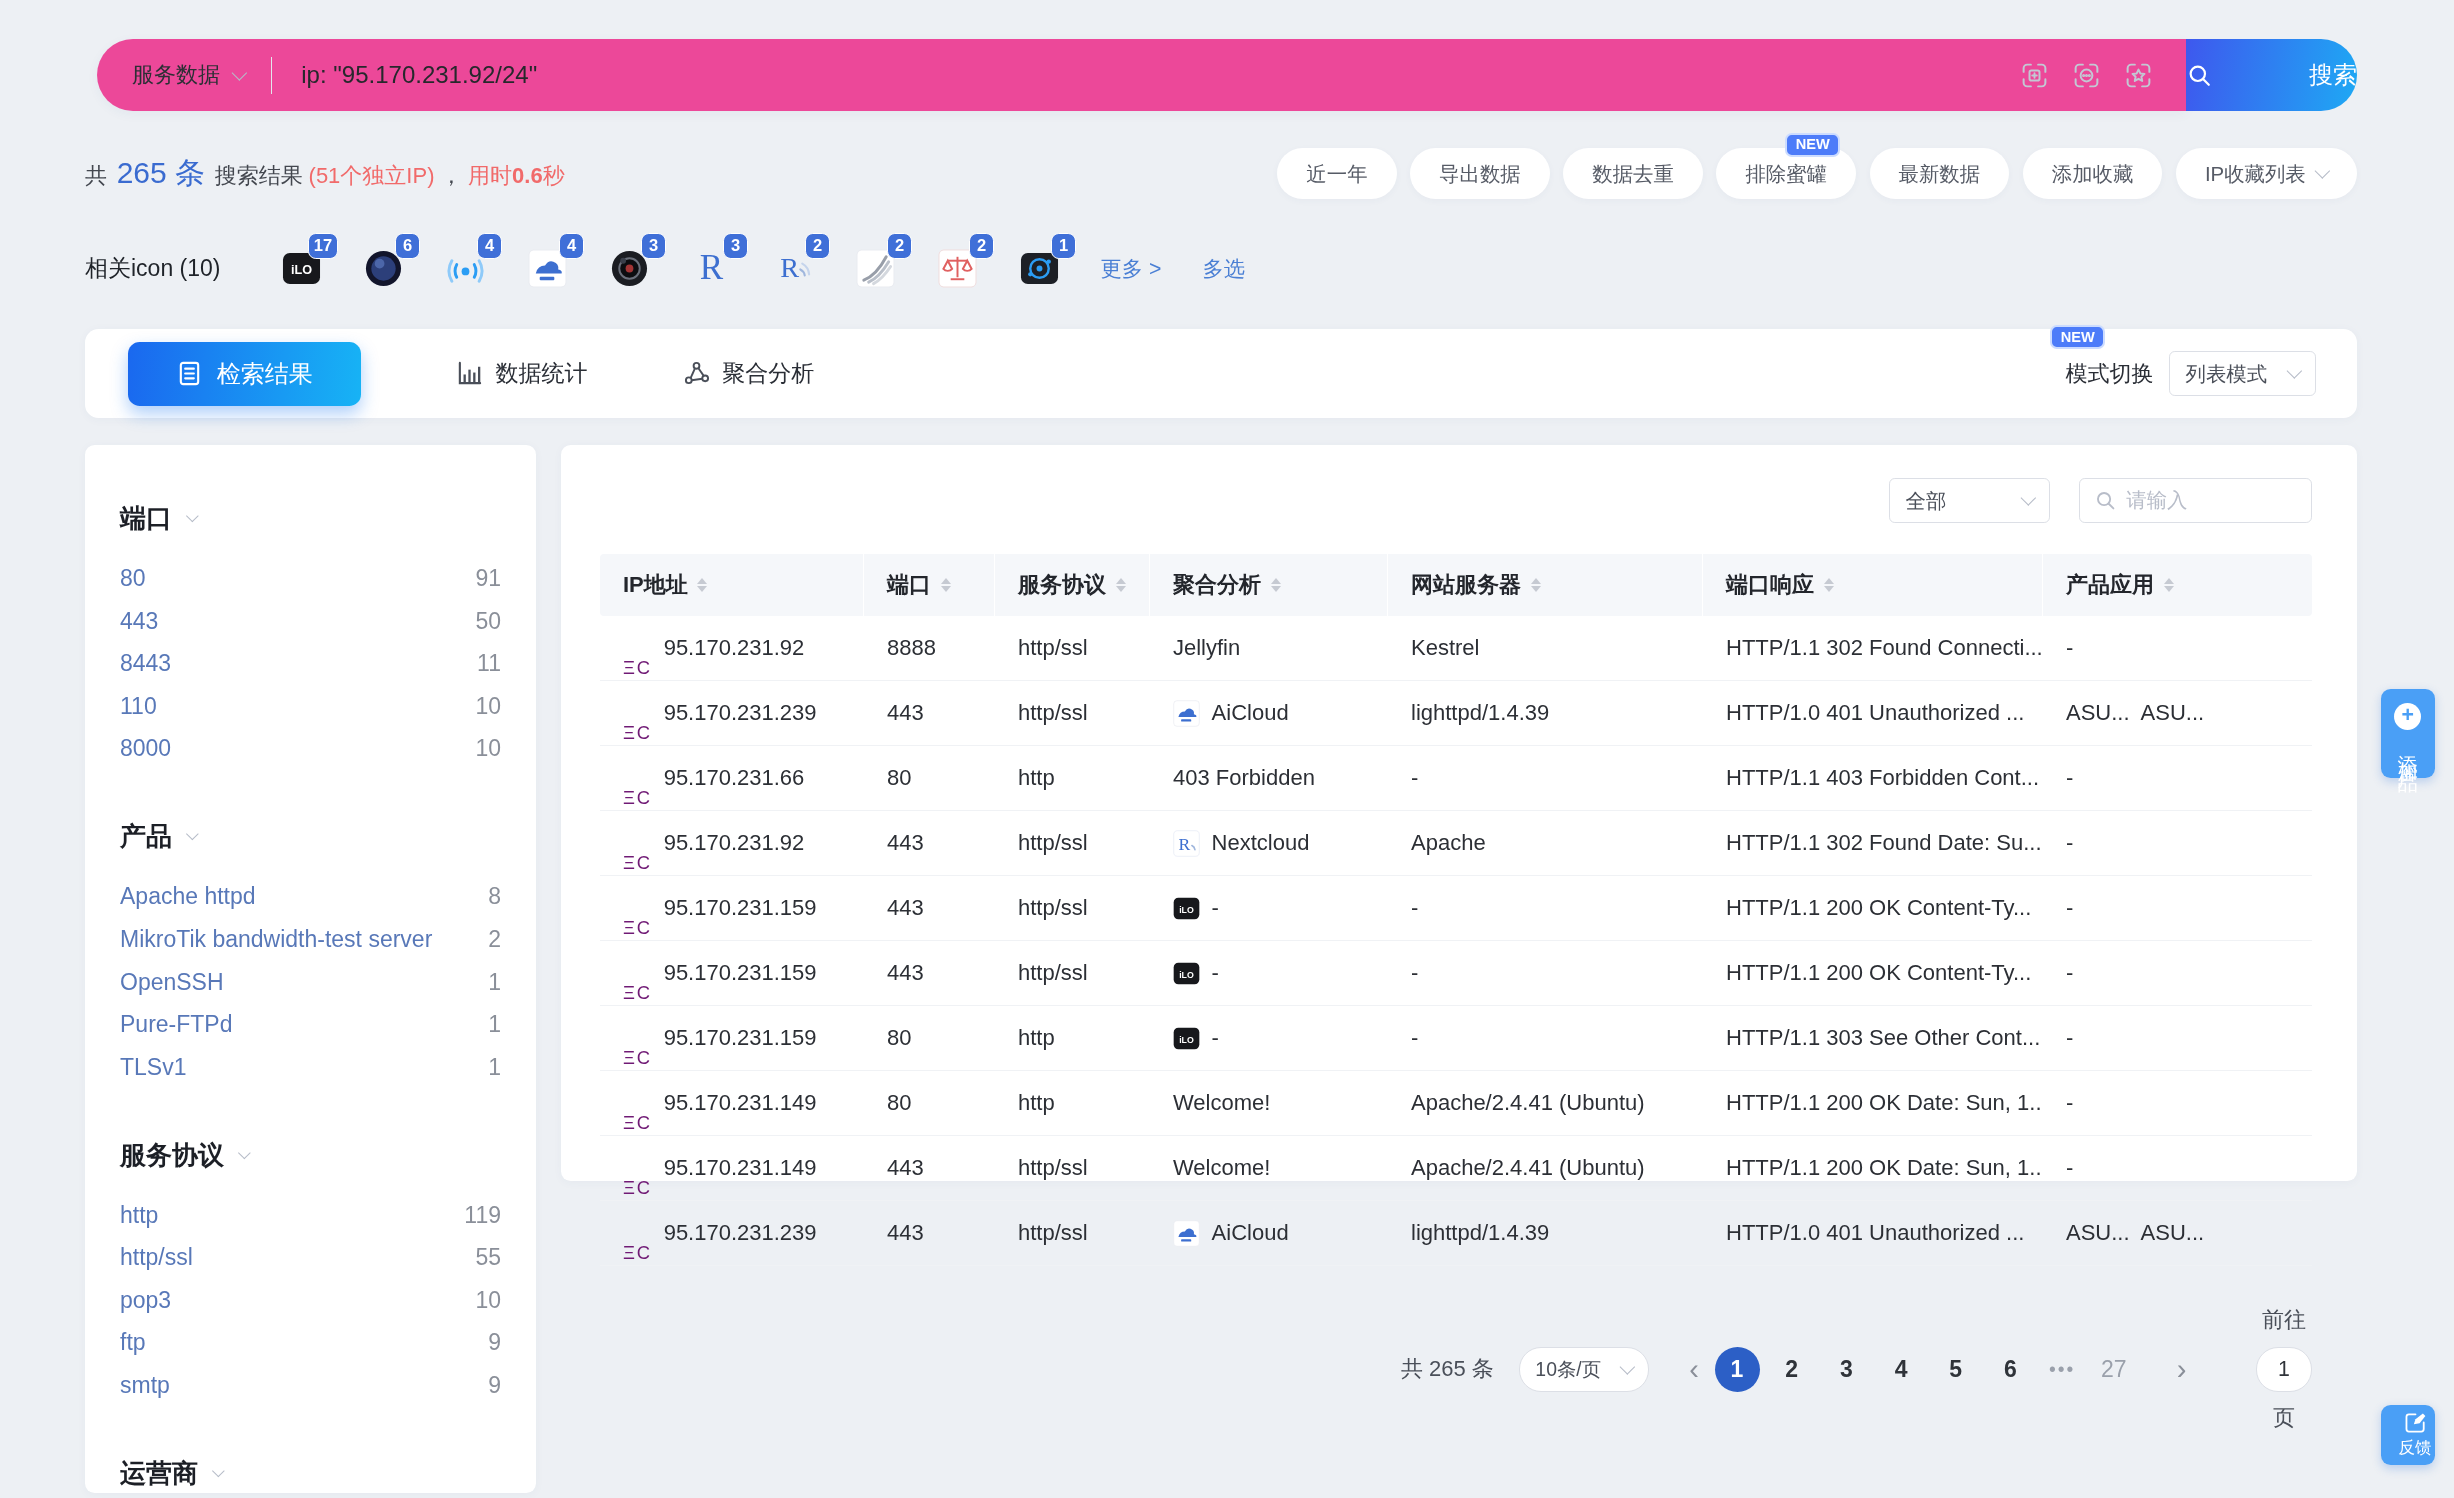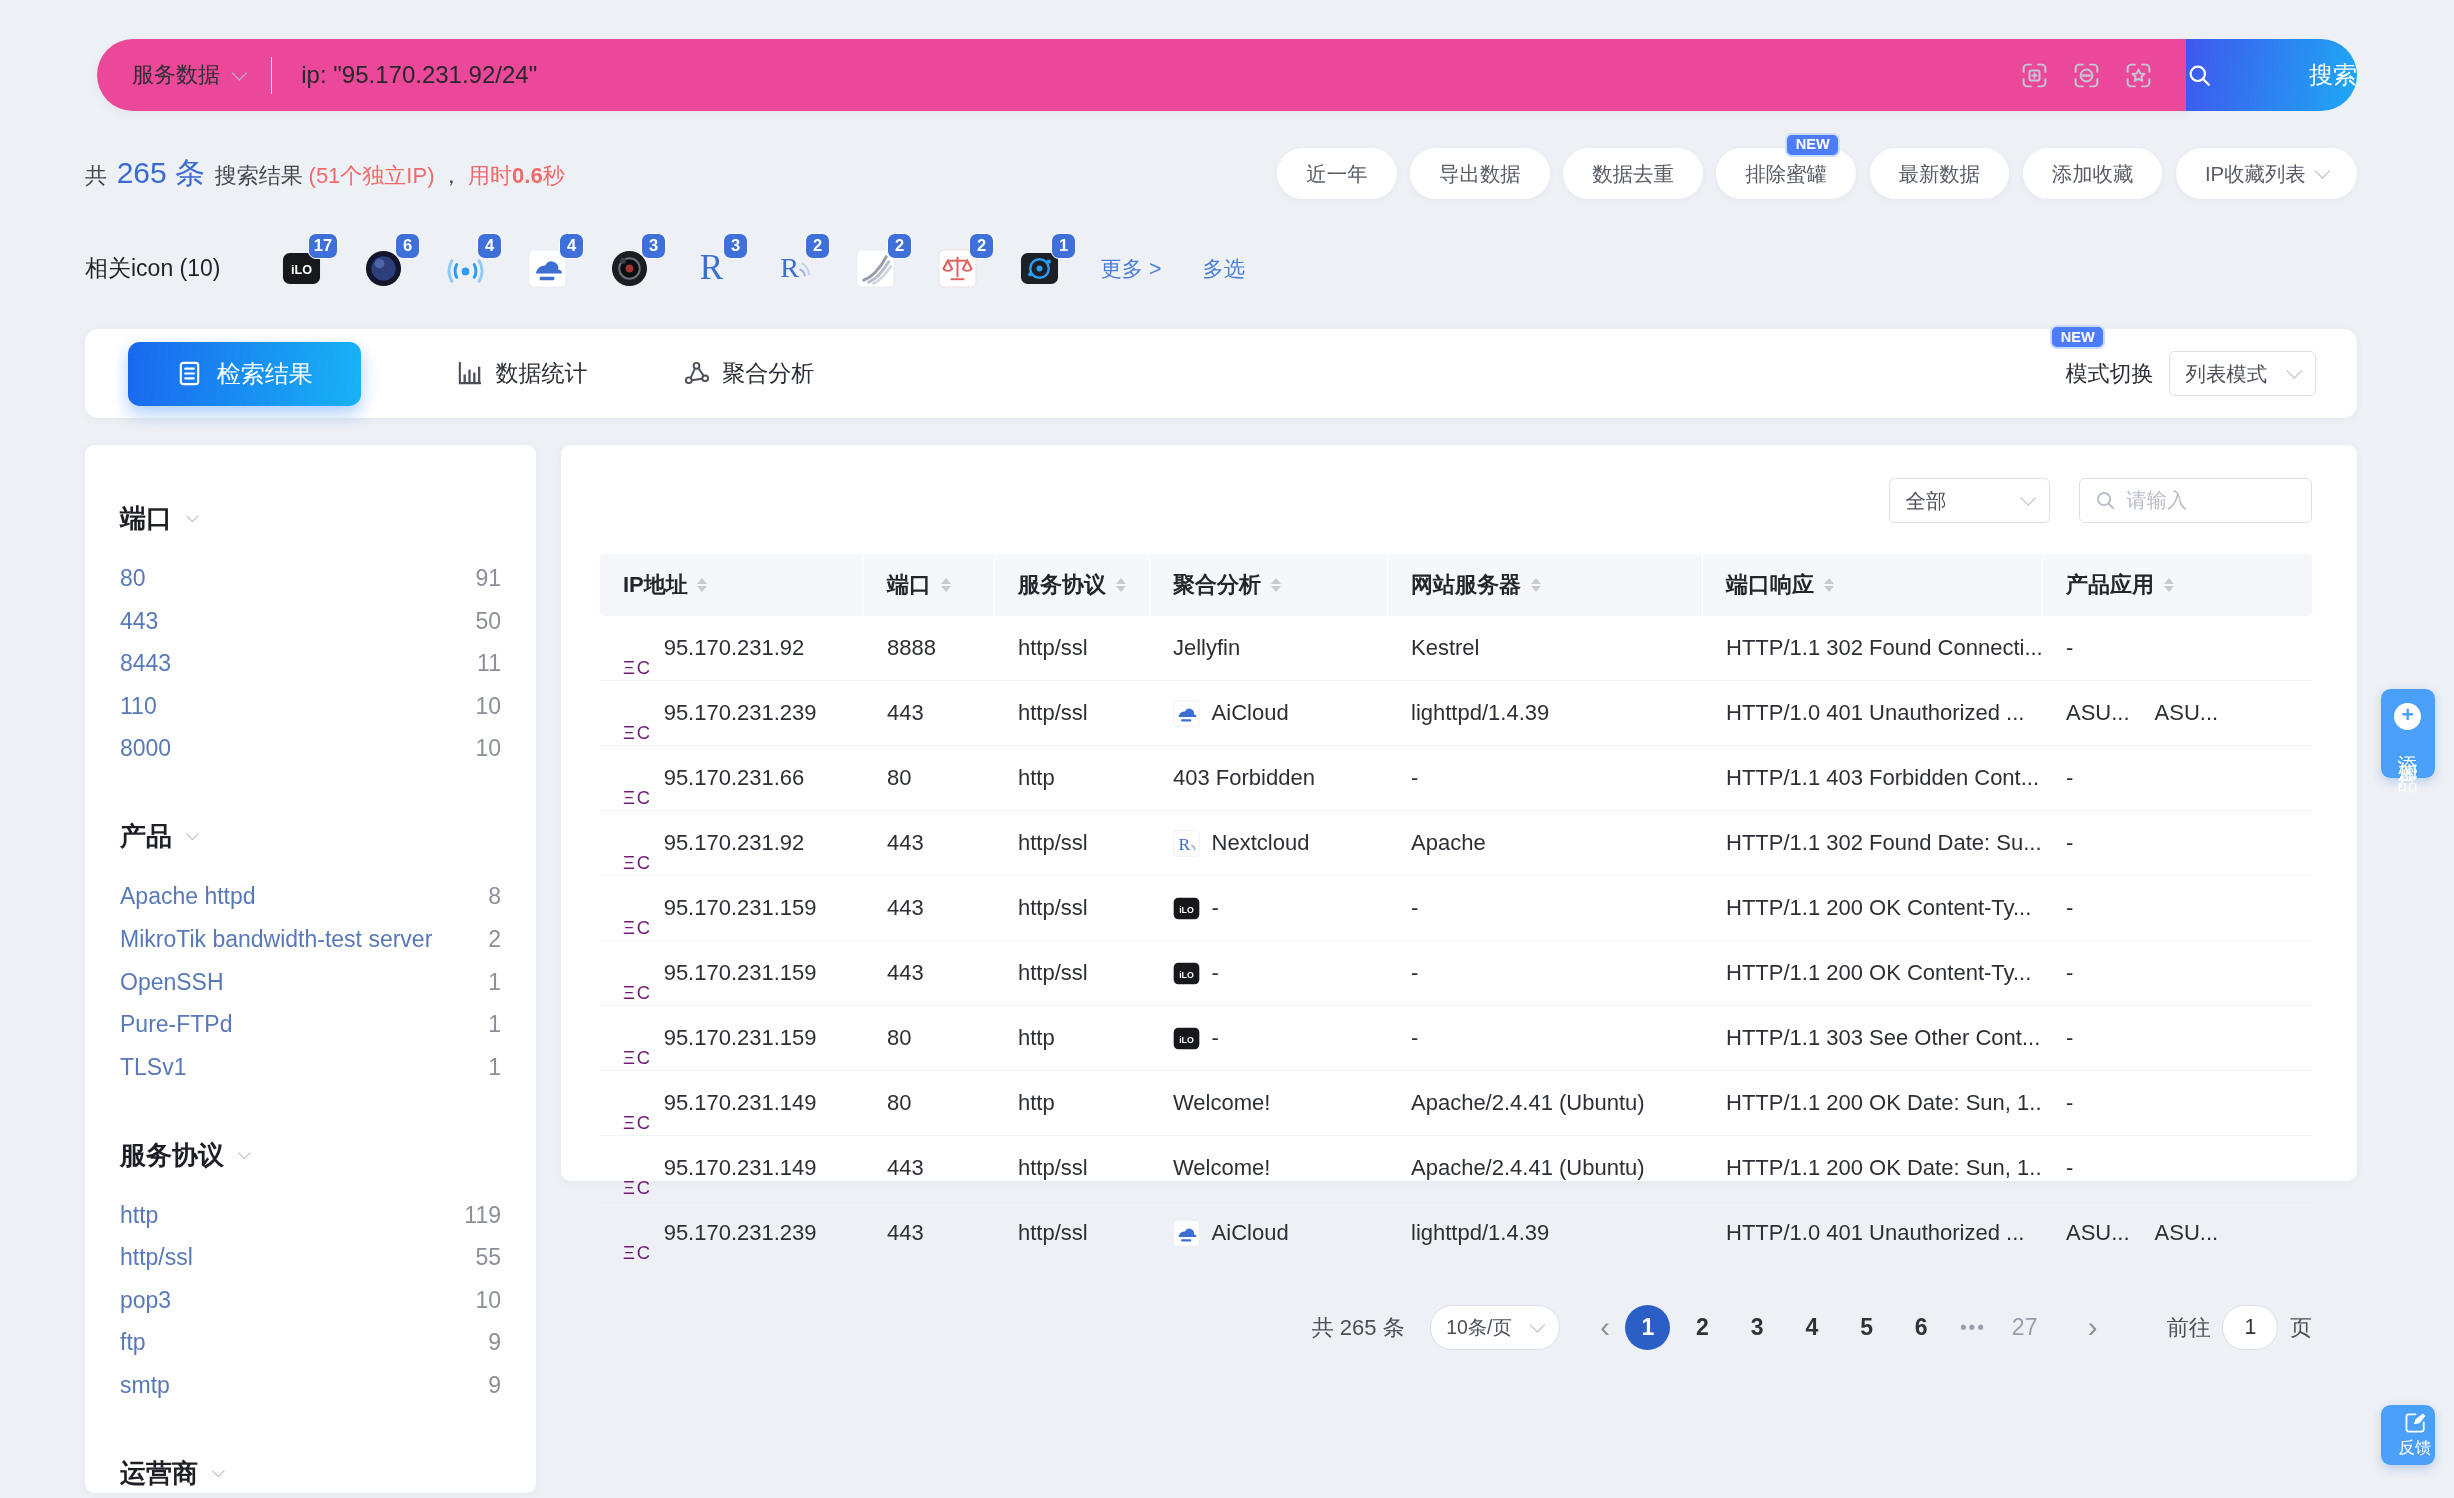--- a/index.html
+++ b/index.html
@@ -134,34 +134,34 @@
   .caret i { width:0; height:0; border-left:5.8px solid transparent; border-right:5.8px solid transparent; }
   .caret .up { border-bottom:6.8px solid #c6cad2; }
   .caret .dn { border-top:6.8px solid #c6cad2; }
   .tr { display:flex; align-items:center; height:65px; border-bottom:1px solid #f0f2f5; font-size:22px; color:#2c2f35; }
   .td { padding-left:23px; white-space:nowrap; overflow:hidden; display:flex; align-items:center; gap:11.6px; height:100%; }
   .c0 { width:264px; } .c1 { width:131px; } .c2 { width:155px; } .c3 { width:238px; }
   .c4 { width:315px; } .c5 { width:340px; } .c6 { flex:1; }
   .row-icon { color:#701a75; font-size:18.4px; letter-spacing:1.9px; flex:none;margin-top:40px; }
   .t-icon { width:27px; height:27px; flex:none; }
   .t-icon svg { width:27px; height:27px; display:block; }
-  .prod-tags { display:flex; gap:25px; }
+  .prod-tags { display:flex; gap:11px; }
 
   
   .pager { display:flex; align-items:center; justify-content:flex-end; margin-top:39px; font-size:22px; color:#4a4f59; }
   .pg-total { margin-right:25px; }
   .perpage { width:130px; height:45px; border-radius:22px; font-size:19.4px; }
   .pg-arrow { color:#8a8f99; font-size:29px; padding:0 15.5px; cursor:pointer; margin-left:25px; line-height:1; }
   .pages { display:flex; align-items:center; gap:9.7px; }
   .pg { width:45px; height:45px; border-radius:50%; display:flex; align-items:center; justify-content:center;
         font-size:23px; font-weight:700; color:#2f3339; cursor:pointer; }
   .pg.active { background:#2c5fc6; color:#fff; }
   .pg.dim { color:#9aa0ab; font-weight:400; }
   .pg-dots { color:#9aa0ab; font-size:19.4px; letter-spacing:1.9px; width:39px; text-align:center; }
-  .goto { display:flex; align-items:center; gap:11.6px; margin-left:54px; }
+  .goto { display:flex; align-items:center; gap:11.6px; margin-left:54px;flex-direction:column; }
   .goto-box { width:56px; height:45px; border:1px solid #dcdfe6; border-radius:22px; text-align:center;
               font-size:21.3px; color:#2f3339; outline:none; background:#fff; font-family:inherit; }
 
   
   .float-btn {
     position:absolute; right:19.4px; background:#4a9ff6; color:#fff; border-radius:9.7px;
     display:flex; flex-direction:column; align-items:center; cursor:pointer;
     box-shadow:0 3.9px 9.7px rgba(40,110,220,.25);
   }
   .add-product { top:689px; width:54px; padding:13.6px 0 15.5px; gap:9.7px; }

